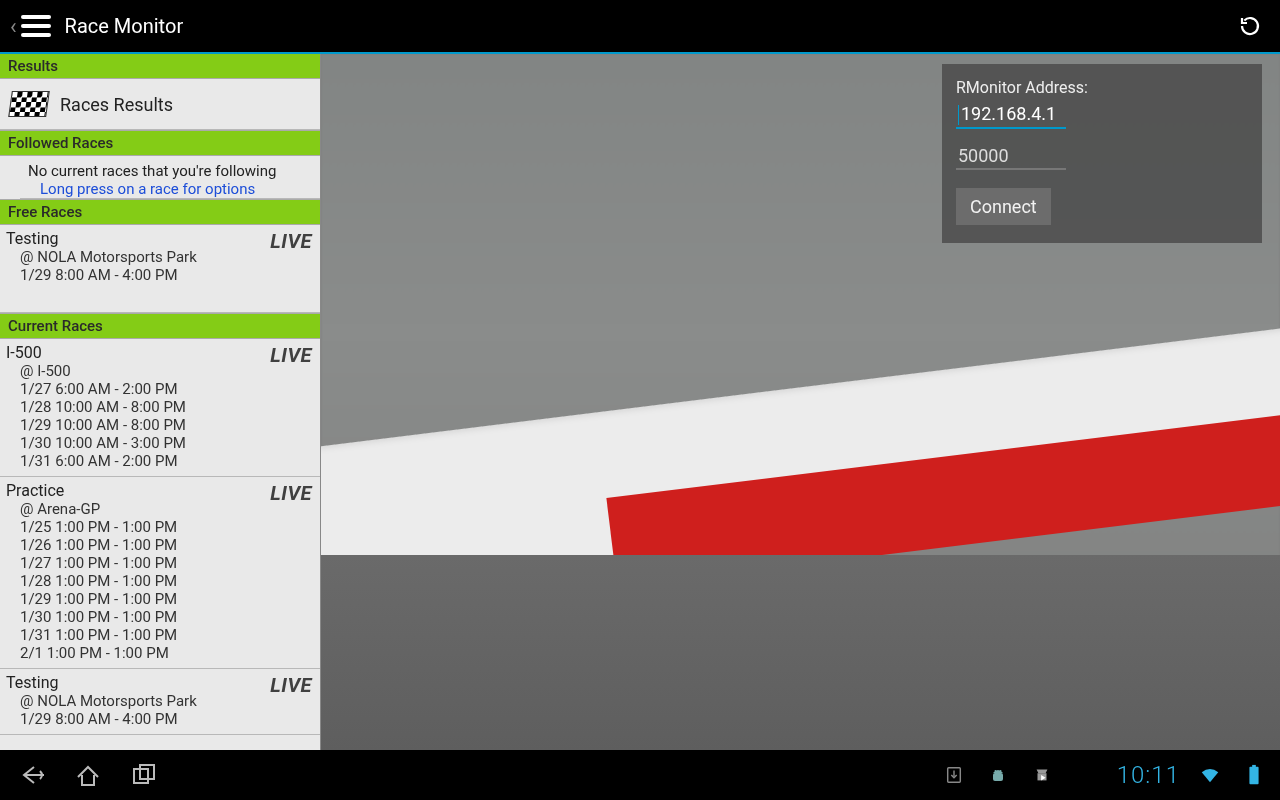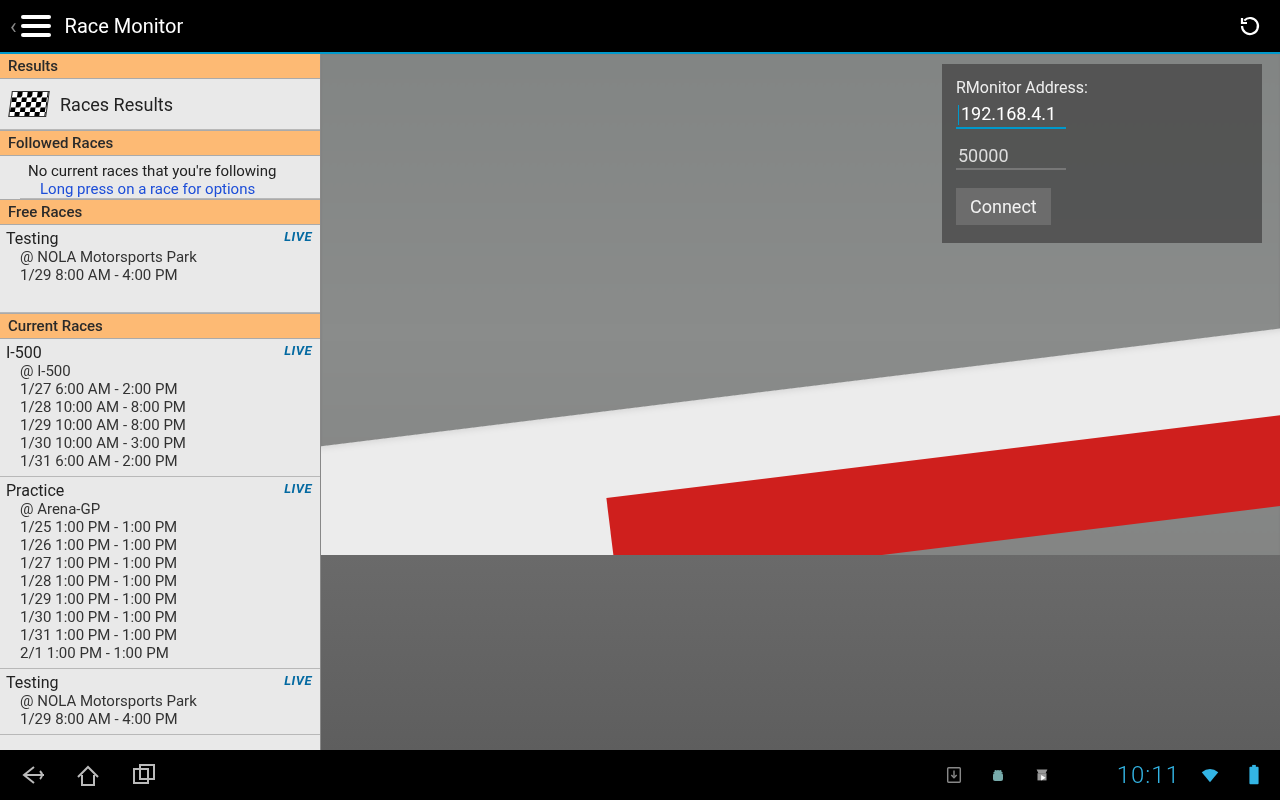--- a/index.html
+++ b/index.html
@@ -10,36 +10,36 @@
   .actionbar { height: 54px; background: #000; color: #fff; display: flex; align-items: center; padding: 0 10px; position: relative; border-bottom: 2px solid #0099cc; }
   .actionbar .back-caret { font-size: 22px; color: #888; margin-right: 4px; }
   .actionbar .menu-icon { display: flex; flex-direction: column; justify-content: center; gap: 5px; width: 30px; height: 30px; margin-right: 14px; }
   .actionbar .menu-icon span { display: block; height: 4px; background: #fff; border-radius: 2px; }
   .actionbar .title { font-size: 20px; font-weight: 400; }
   .actionbar .refresh { position: absolute; right: 18px; top: 50%; transform: translateY(-50%); width: 24px; height: 24px; }
 
   
   .main { flex: 1; display: flex; position: relative; min-height: 0; }
   .sidebar { width: 321px; background: #e9e9e9; border-right: 1px solid #888; overflow: hidden; color: #222; font-size: 15px; display: flex; flex-direction: column; }
-  .sidebar .section-header { background: #fdba74; border-top: 1px solid #aaa; border-bottom: 1px solid #aaa; padding: 3px 8px; font-size: 15px; font-weight: 500; color: #2a2a2a; }
+  .sidebar .section-header { background: #84cc16; border-top: 1px solid #aaa; border-bottom: 1px solid #aaa; padding: 3px 8px; font-size: 15px; font-weight: 500; color: #2a2a2a; }
   .sidebar .section-header:first-child { border-top: none; }
   .sidebar .row { padding: 6px 6px 6px 6px; border-bottom: 1px solid #b8b8b8; position: relative; }
   .race-results-row { display: flex; align-items: center; gap: 12px; padding: 12px 10px !important; }
   .race-results-row .flag { width: 38px; height: 26px; background:
     repeating-conic-gradient(#000 0% 25%, #fff 0% 50%) 0 0/10px 10px;
     transform: skewX(-8deg);
     border: 1px solid #333;
   }
   .race-results-row .label { font-size: 18px; }
   .follow-msg { padding: 6px 8px 0 8px; border-bottom: 1px solid #b8b8b8; margin-left: 20px; }
   .follow-msg .hint { padding-left: 12px; color: #1d4ed8; font-size: 15px; }
 
   .race-item { padding: 4px 6px 6px 6px; border-bottom: 1px solid #b8b8b8; position: relative; }
   .race-item .race-title { font-size: 16px; color: #222; }
-  .race-item .live { position: absolute; right: 8px; top: 4px; color: #0369a1; font-weight: 700; font-style: italic; font-size: 13px; letter-spacing: 0.5px; }
+  .race-item .live { position: absolute; right: 8px; top: 4px; color: #404040; font-weight: 700; font-style: italic; font-size: 20px; letter-spacing: 0.5px; }
   .race-item .venue { padding-left: 14px; font-size: 15px; color: #333; }
   .race-item .sched { padding-left: 14px; font-size: 15px; color: #333; }
   .race-item.spaced { padding-bottom: 28px; }
 
   
   .content { flex: 1; position: relative; overflow: hidden; background: #7c7c7c; }
   .content .sky   { position: absolute; inset: 0; background: linear-gradient(180deg, #828584 0%, #8a8c8b 40%, #7e7f7e 100%); filter: blur(1px); }
   .content .white-stripe { position: absolute; left: -10%; right: -10%; top: 48%; height: 170px; background: #ececec; transform: rotate(-7deg); box-shadow: 0 0 8px rgba(0,0,0,.15) inset; }
   .content .red-stripe   { position: absolute; left: 30%; right: -10%; top: 57%; height: 90px; background: #cf1f1d; transform: rotate(-7deg); }
   .content .asphalt { position: absolute; left: 0; right: 0; top: 72%; bottom: 0; background: linear-gradient(180deg, #6a6a6a, #5e5e5e); }

